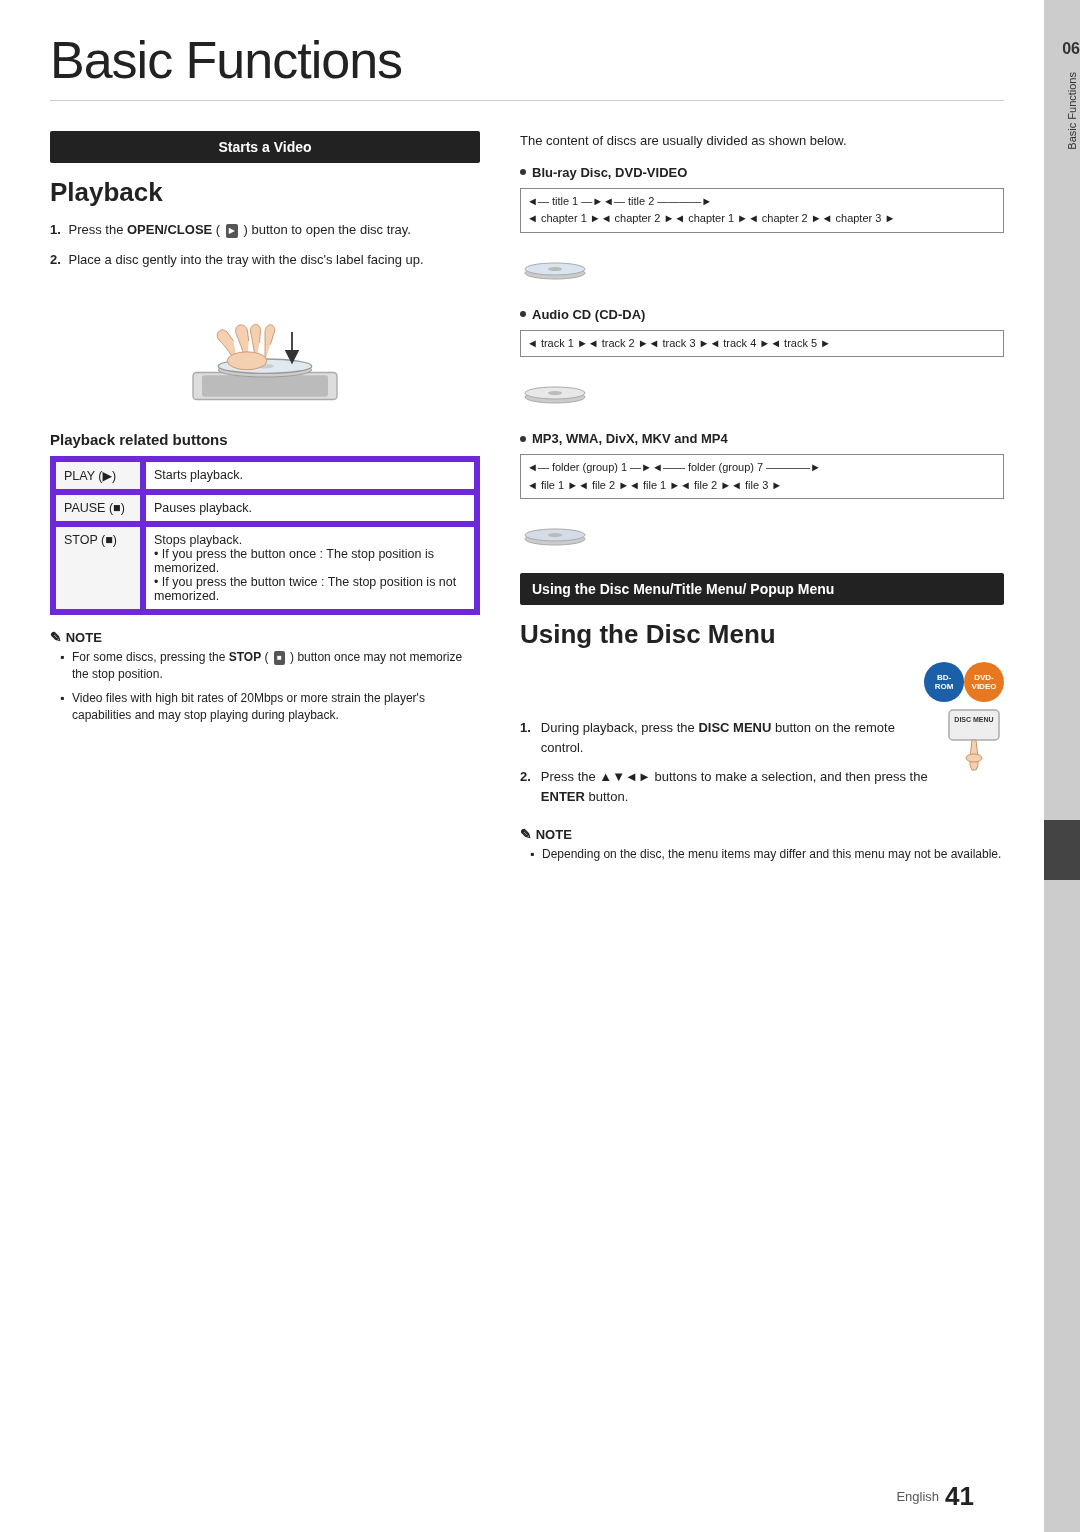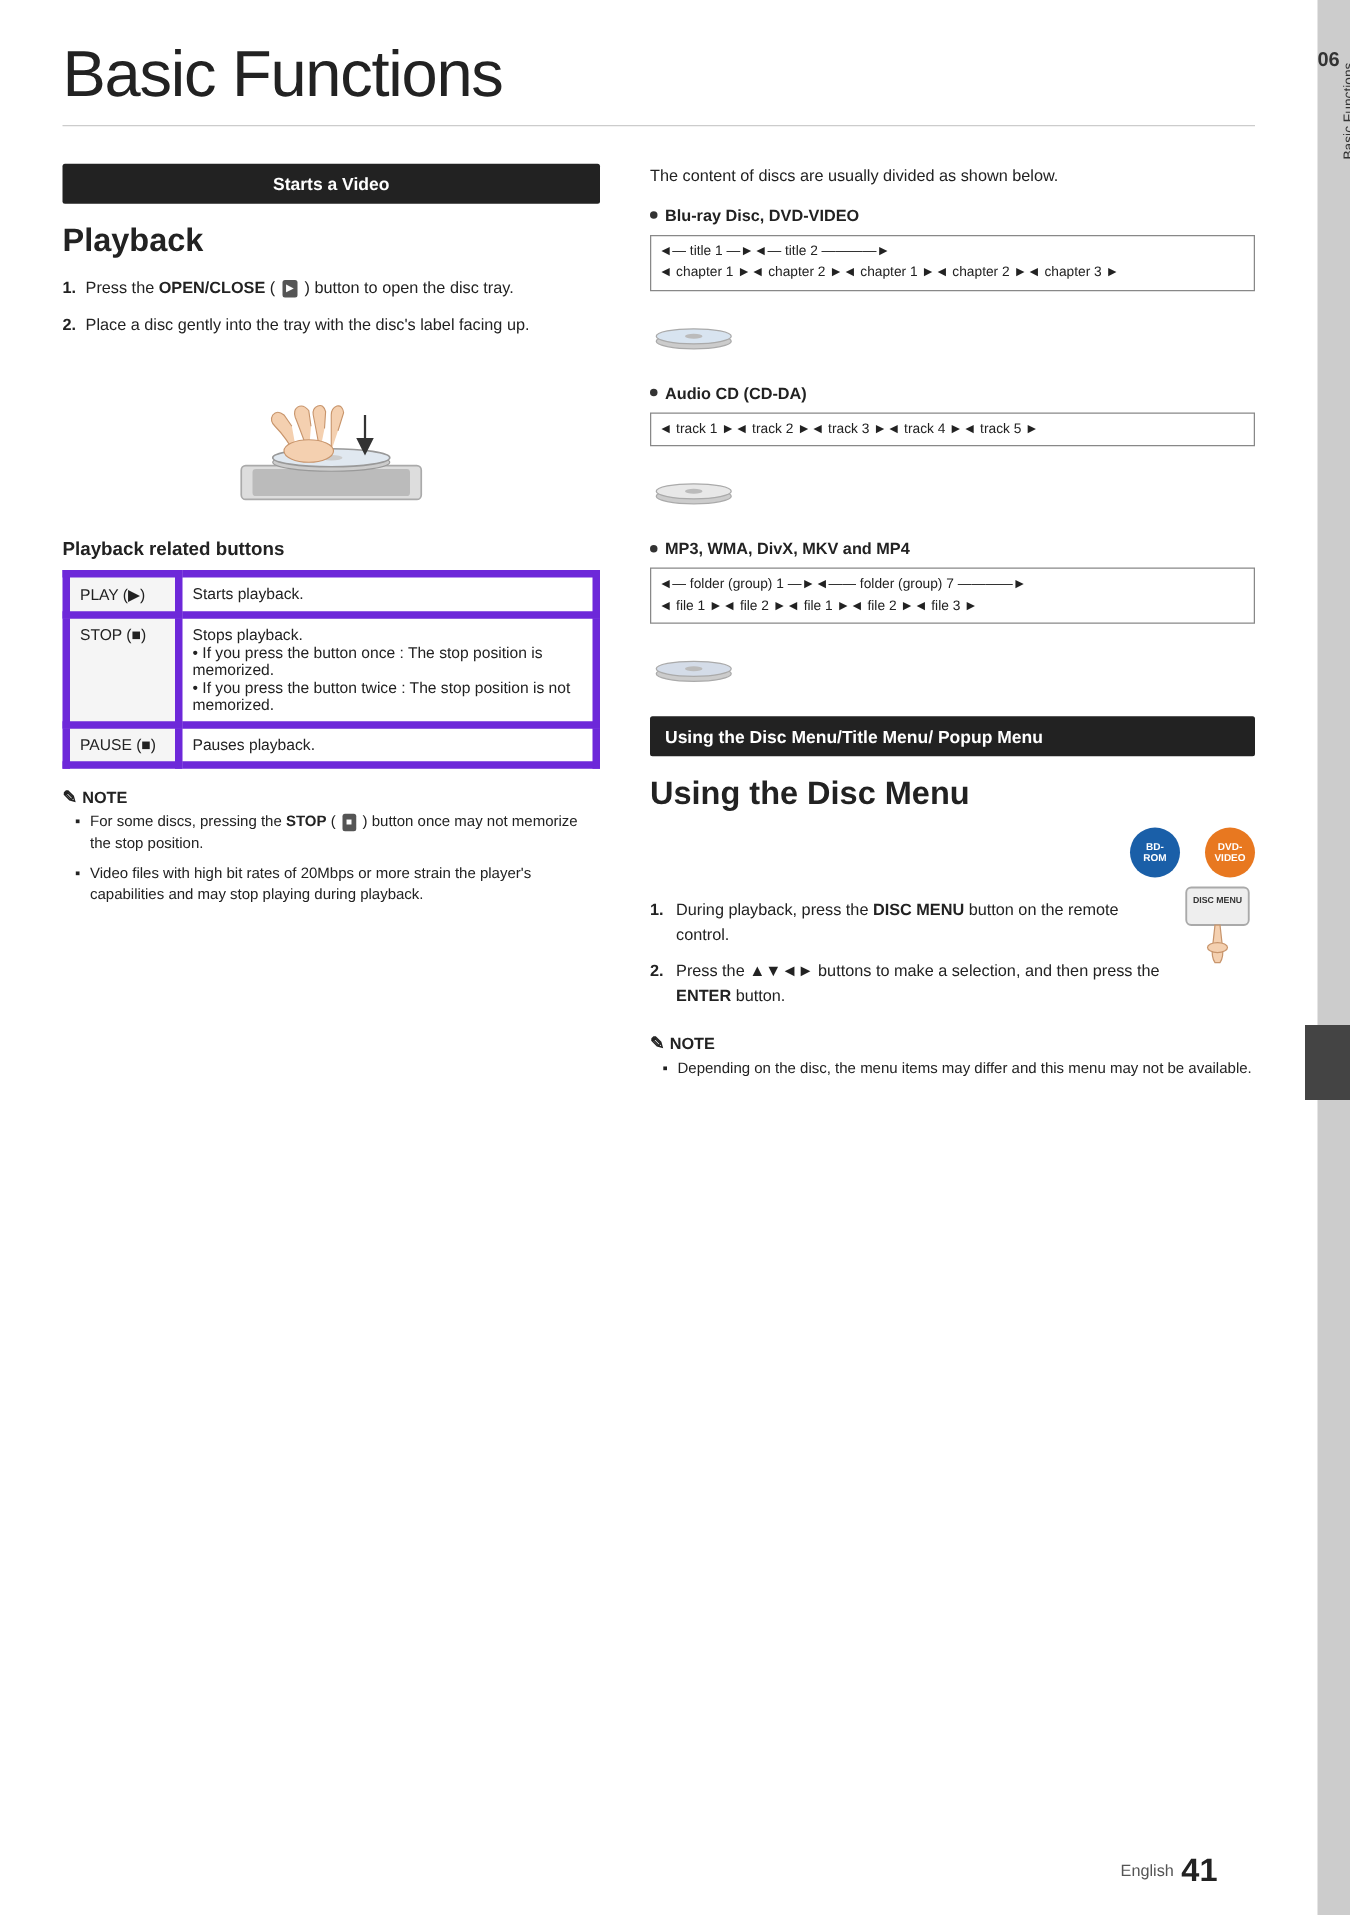--- a/index.html
+++ b/index.html
@@ -17,26 +17,26 @@
       display: flex;
       width: 1080px;
       min-height: 1532px;
       position: relative;
     }
 
     .side-tab {
       position: absolute;
       right: 0;
       top: 0;
-      width: 26px;
+      width: 36px;
       min-height: 1532px;
       background: #ccc;
       display: flex;
-      flex-direction: row;
-      align-items: flex-start;
+      flex-direction: column;
+      align-items: flex-end;
       justify-content: flex-start;
       padding-top: 40px;
       z-index: 10;
     }
 
     .side-tab-text {
       writing-mode: vertical-rl;
       text-orientation: mixed;
       transform: rotate(180deg);
       font-size: 11px;
@@ -281,21 +281,21 @@
     }
 
     .disc-menu-steps .step {
       margin-bottom: 10px;
       display: flex;
       gap: 6px;
     }
 
     .badge-row {
       display: flex;
-      gap: 20px;
+      gap: 0;
       justify-content: flex-end;
       margin-bottom: 6px;
     }
 
     .badge {
       width: 40px;
       height: 40px;
       border-radius: 50%;
       display: flex;
       align-items: center;
@@ -406,30 +406,30 @@
 
         <div class="playback-related">
           <h3 class="subsection-title">Playback related buttons</h3>
           <table class="playback-table">
             <tbody>
               <tr>
                 <td>PLAY (<span>▶</span>)</td>
                 <td>Starts playback.</td>
               </tr>
               <tr>
+                <td>PAUSE (<span>■</span>)</td>
+                <td>Pauses playback.</td>
+              </tr>
+              <tr>
                 <td>STOP (<span>■</span>)</td>
                 <td>
                   Stops playback.<br>
                   • If you press the button once : The stop position is memorized.<br>
                   • If you press the button twice : The stop position is not memorized.
                 </td>
-              </tr>
-              <tr>
-                <td>PAUSE (<span>■</span>)</td>
-                <td>Pauses playback.</td>
               </tr>
             </tbody>
           </table>
         </div>
 
         <div class="note-section">
           <div class="note-title">
             <span class="note-icon">✎</span>
             <span>NOTE</span>
           </div>

